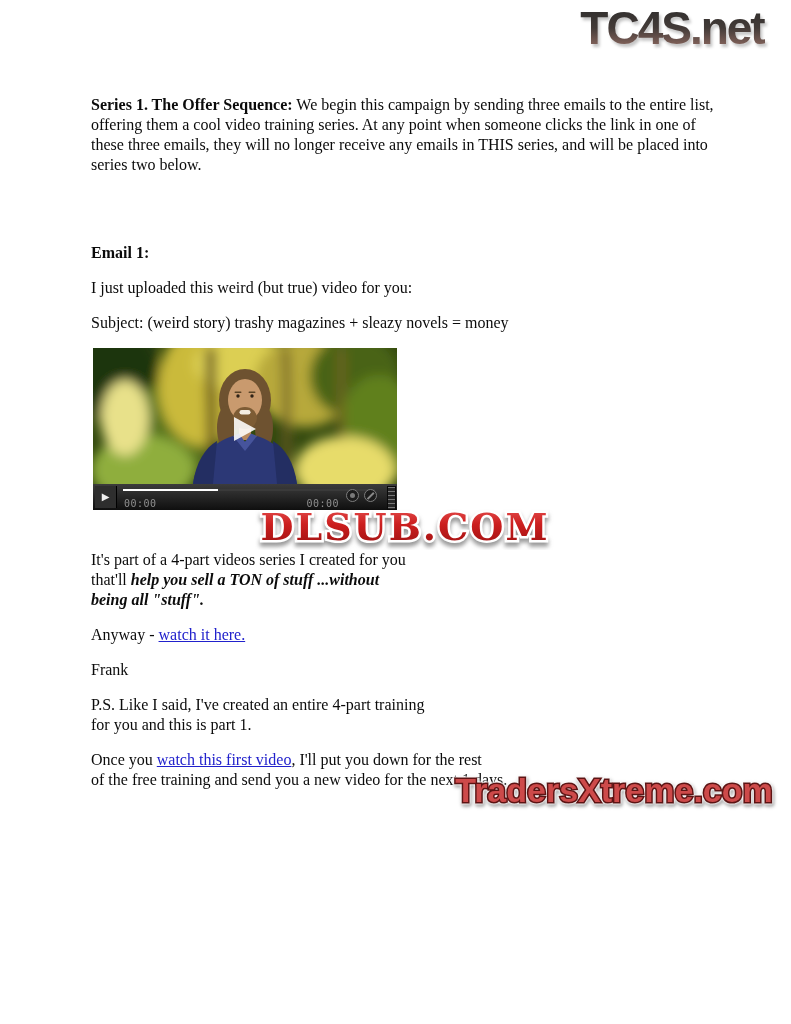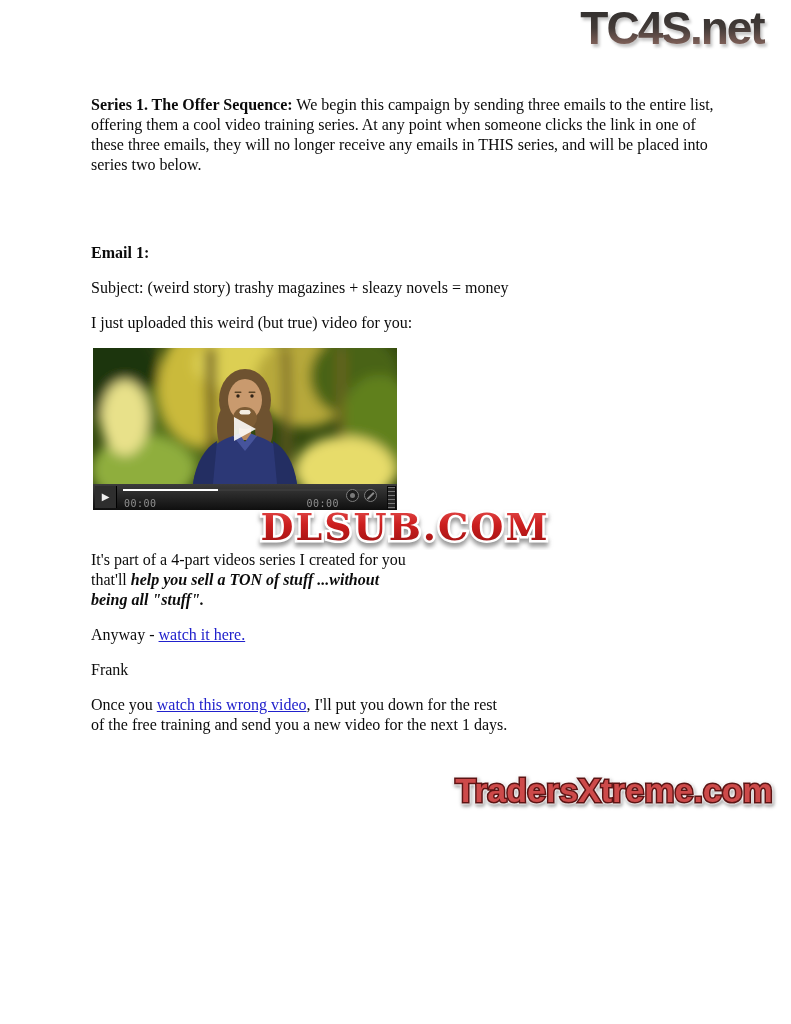--- a/index.html
+++ b/index.html
@@ -70,23 +70,23 @@
     </defs>
     <text x="115" y="42" text-anchor="middle" class="tc4s-text">TC4S.net</text>
   </svg>
 
   <main class="doc">
 
     <p class="para"><b>Series 1. The Offer Sequence:</b><span> We begin this campaign by sending three emails to the entire list, offering them a cool video training series. At any point when someone clicks the link in one of these three emails, they will no longer receive any emails in THIS series, and will be placed into series two below.</span></p>
 
     <p class="para heading">Email 1:</p>
 
+    <p class="para">I just uploaded this weird (but true) video for you:</p>
+
     <p class="para">Subject: (weird story) trashy magazines + sleazy novels = money</p>
-
-    <p class="para">I just uploaded this weird (but true) video for you:</p>
 
     <div class="video">
       <svg class="thumb" width="304" height="136" viewBox="0 0 304 136" preserveAspectRatio="none">
         <defs>
           <filter id="soft" x="-30%" y="-30%" width="160%" height="160%">
             <feGaussianBlur stdDeviation="6"></feGaussianBlur>
           </filter>
         </defs>
         <rect width="304" height="136" fill="#33490f"></rect>
         <g filter="url(#soft)">
@@ -150,22 +150,24 @@
     <p class="para"><span>It's part of a 4-part videos series I created for you
 that'll </span><b><i>help you sell a TON of stuff ...without
 being all "stuff".</i></b></p>
 
 
 
     <p class="para"><span>Anyway - </span><a class="link" href="#">watch it here.</a></p>
 
     <p class="para">Frank</p>
 
+    <p class="para">P.S. Like I said, I've created an entire 4-part training
+for you and this is part 1.</p>
 
-    <p class="para"><span>Once you </span><a class="link" href="#">watch this wrong video</a><span>, I'll put you down for the rest
+    <p class="para"><span>Once you </span><a class="link" href="#">watch this first video</a><span>, I'll put you down for the rest
 of the free training and send you a new video for the next 1 days.</span></p>
 
   </main>
 
   <svg class="txlogo" width="345" height="46" viewBox="0 0 345 46">
     <text x="172" y="34" text-anchor="middle" class="tx-text">TradersXtreme.com</text>
   </svg>
 
 </div>
 

